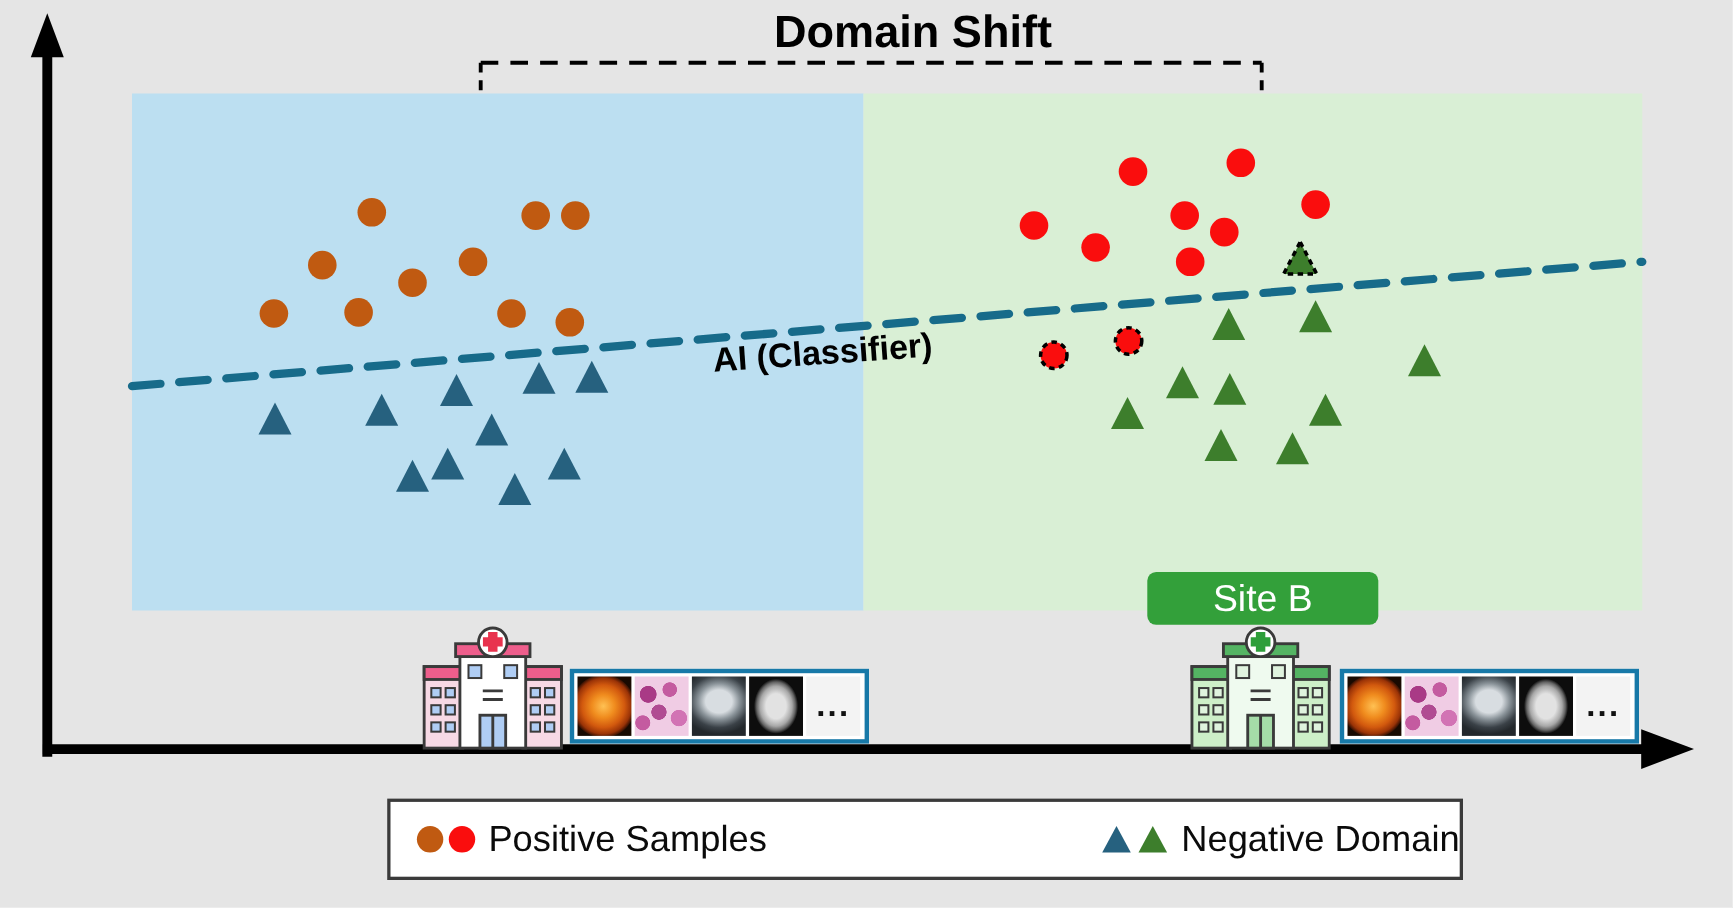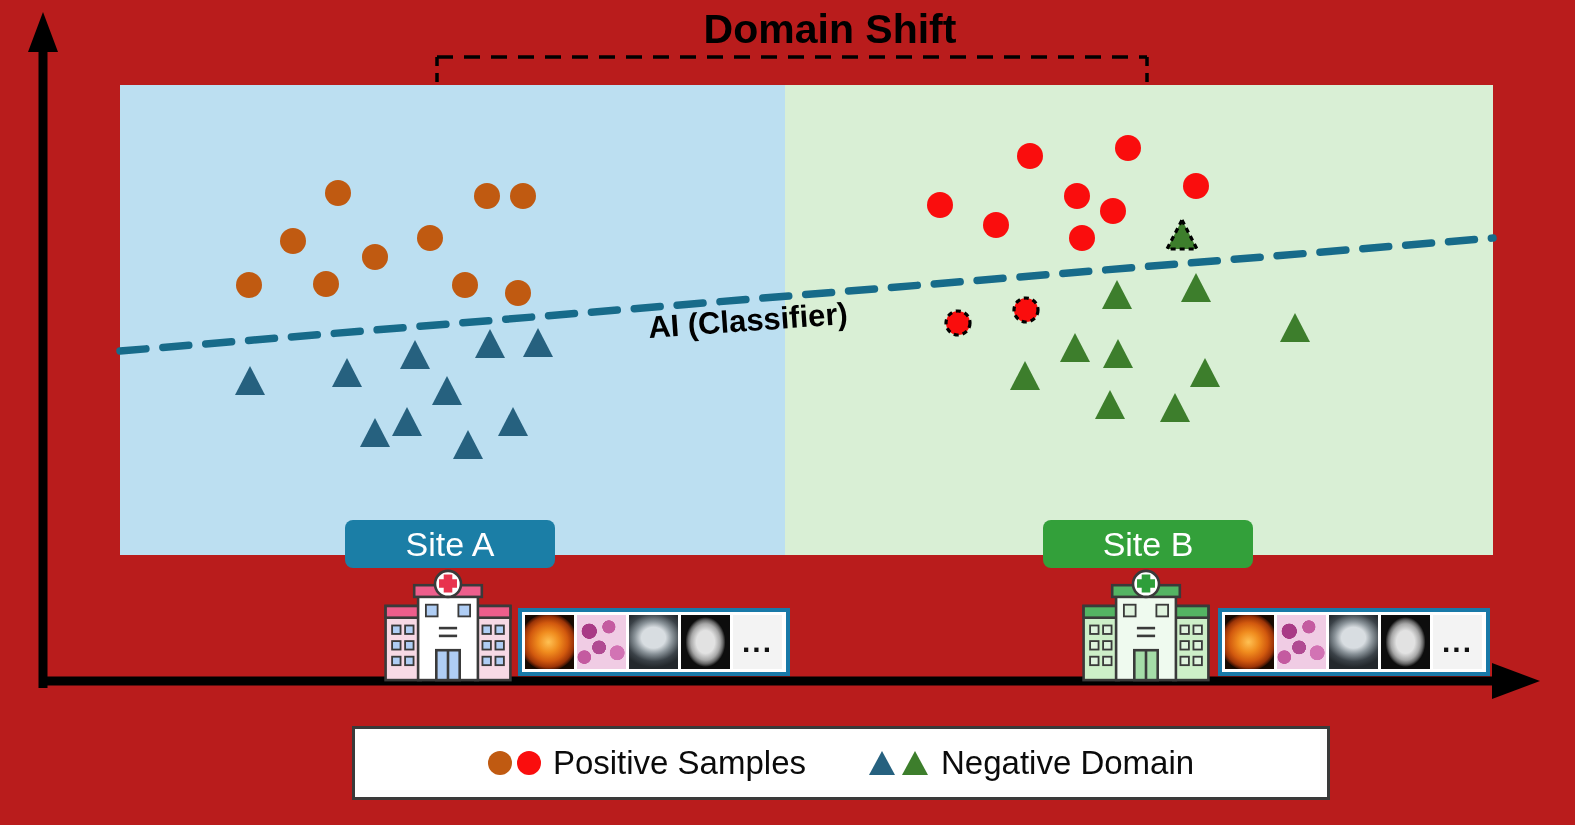--- a/index.html
+++ b/index.html
@@ -1,17 +1,17 @@
 <!DOCTYPE html>
 <html><head>
 <meta charset="utf-8">
 <style>
   * { margin: 0; padding: 0; box-sizing: border-box; }
   body { font-family: "Liberation Sans", sans-serif; background: #ffffff; }
-  .canvas { position: relative; width: 1575px; height: 825px; background: #b91c1c; overflow: hidden; }
+  .canvas { position: relative; width: 1575px; height: 825px; background: #e5e5e5; overflow: hidden; }
 
   .region { position: absolute; top: 85px; height: 470px; }
   .region-a { left: 120px; width: 665px; }
   .region-b { left: 785px; width: 708px; }
 
   .overlay { position: absolute; left: 0; top: 0; width: 1575px; height: 825px; pointer-events: none; }
 
   .title { position: absolute; left: 610px; top: 6px; width: 440px; text-align: center;
            font-size: 41px; font-weight: 700; color: #000; }
 
@@ -40,21 +40,21 @@
       radial-gradient(circle at 82% 70%, #d273b4 0 13%, rgba(0,0,0,0) 14%),
       radial-gradient(circle at 15% 78%, #c45ba0 0 11%, rgba(0,0,0,0) 12%),
       #f0cce4; }
   .thumb-xray { background: radial-gradient(ellipse 70% 55% at 50% 42%, #d8dde1 0 35%, #8a9399 55%, #3a4147 80%, #23282c 100%); }
   .thumb-mri { background: radial-gradient(ellipse 62% 70% at 50% 50%, #e2e2e2 0 30%, #a8a8a8 48%, #636363 58%, #0d0d0d 66%); }
   .thumb-more { background: #f3f3f3; display: flex; align-items: center; justify-content: center;
       font-size: 30px; font-weight: 700; color: #111; letter-spacing: 2px; }
 
   .legend { position: absolute; left: 352px; top: 726px; width: 978px; height: 74px;
       border: 3px solid #3a3a3a; background: #fff; display: flex; align-items: center;
-      justify-content: center; gap: 62px; }
+      justify-content: space-between; gap: 62px; padding-left: 24px; }
   .legend-item { display: flex; align-items: center; gap: 12px; font-size: 33px; color: #0b0b0b; }
   .marker-pair { display: flex; align-items: center; gap: 5px; }
   .legend-dot { width: 24px; height: 24px; border-radius: 50%; display: inline-block; }
   .legend-tri { width: 28px; height: 26px; display: inline-block; }
 </style>
 </head>
 <body>
 
 <div class="canvas">
 
@@ -114,23 +114,20 @@
         <path d="M 1025 361 L 1040 390 L 1010 390 Z" fill="#3D7E2C"></path>
         <path d="M 1110 390 L 1125 419 L 1095 419 Z" fill="#3D7E2C"></path>
         <path d="M 1175 393 L 1190 422 L 1160 422 Z" fill="#3D7E2C"></path>
         <path d="M 1182 220 L 1197 249 L 1167 249 Z" fill="#3D7E2C" stroke="#000" stroke-width="3.2" stroke-dasharray="5 4"></path>
       </g>
   </svg>
 
   <div class="title">Domain Shift</div>
   <div class="classifier-label">AI (Classifier)</div>
 
-  <div class="site-box site-box-a" style="background: rgb(27, 126, 166);">
-    <span>Site A</span>
-  </div>
   <div class="site-box site-box-b" style="background: rgb(51, 160, 58);">
     <span>Site B</span>
   </div>
 
   <svg class="hospital hospital-a" viewBox="0 0 100 90">
     <g stroke="#3a3a3a" stroke-width="2">
       <rect x="2" y="30" width="27" height="57" fill="#F7D9E5"></rect>
       <rect x="71" y="30" width="27" height="57" fill="#F7D9E5"></rect>
       <rect x="2" y="30" width="27" height="9" fill="#EE5E8C"></rect>
       <rect x="71" y="30" width="27" height="9" fill="#EE5E8C"></rect>

